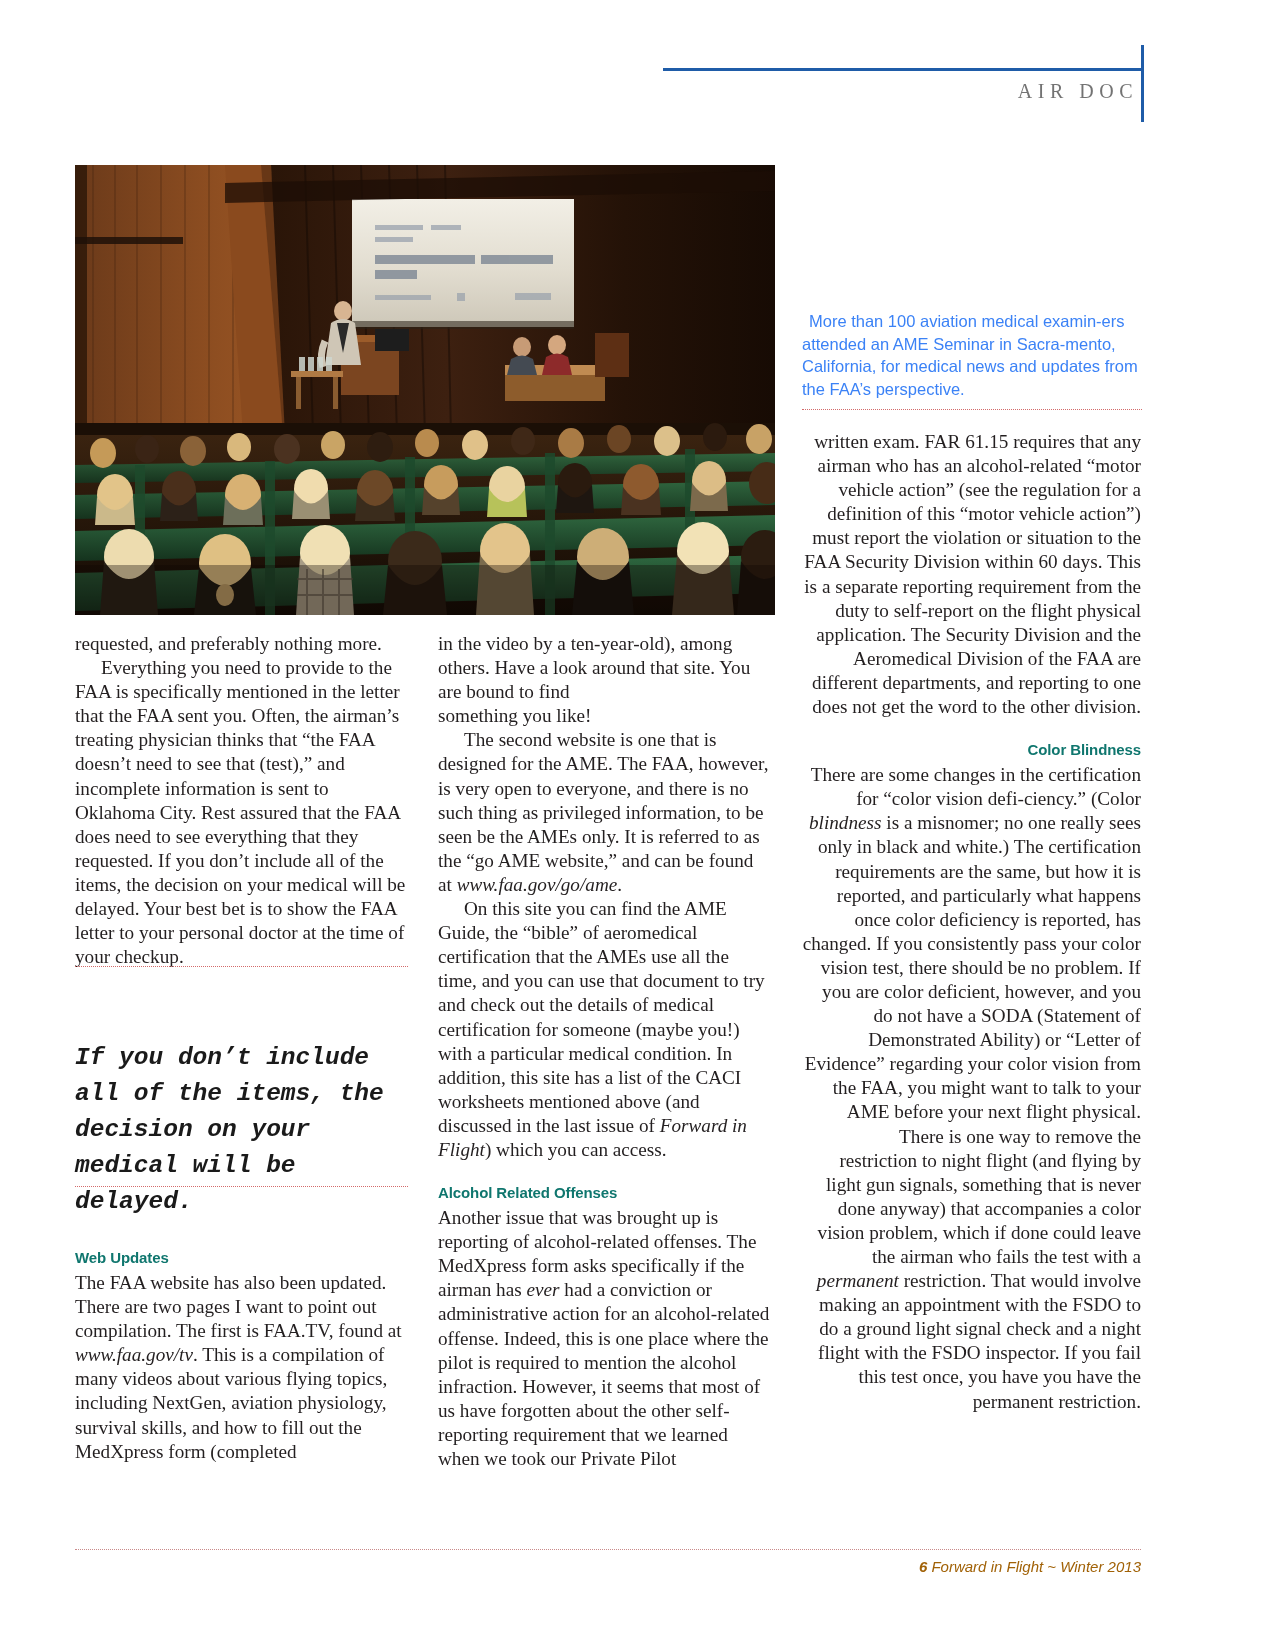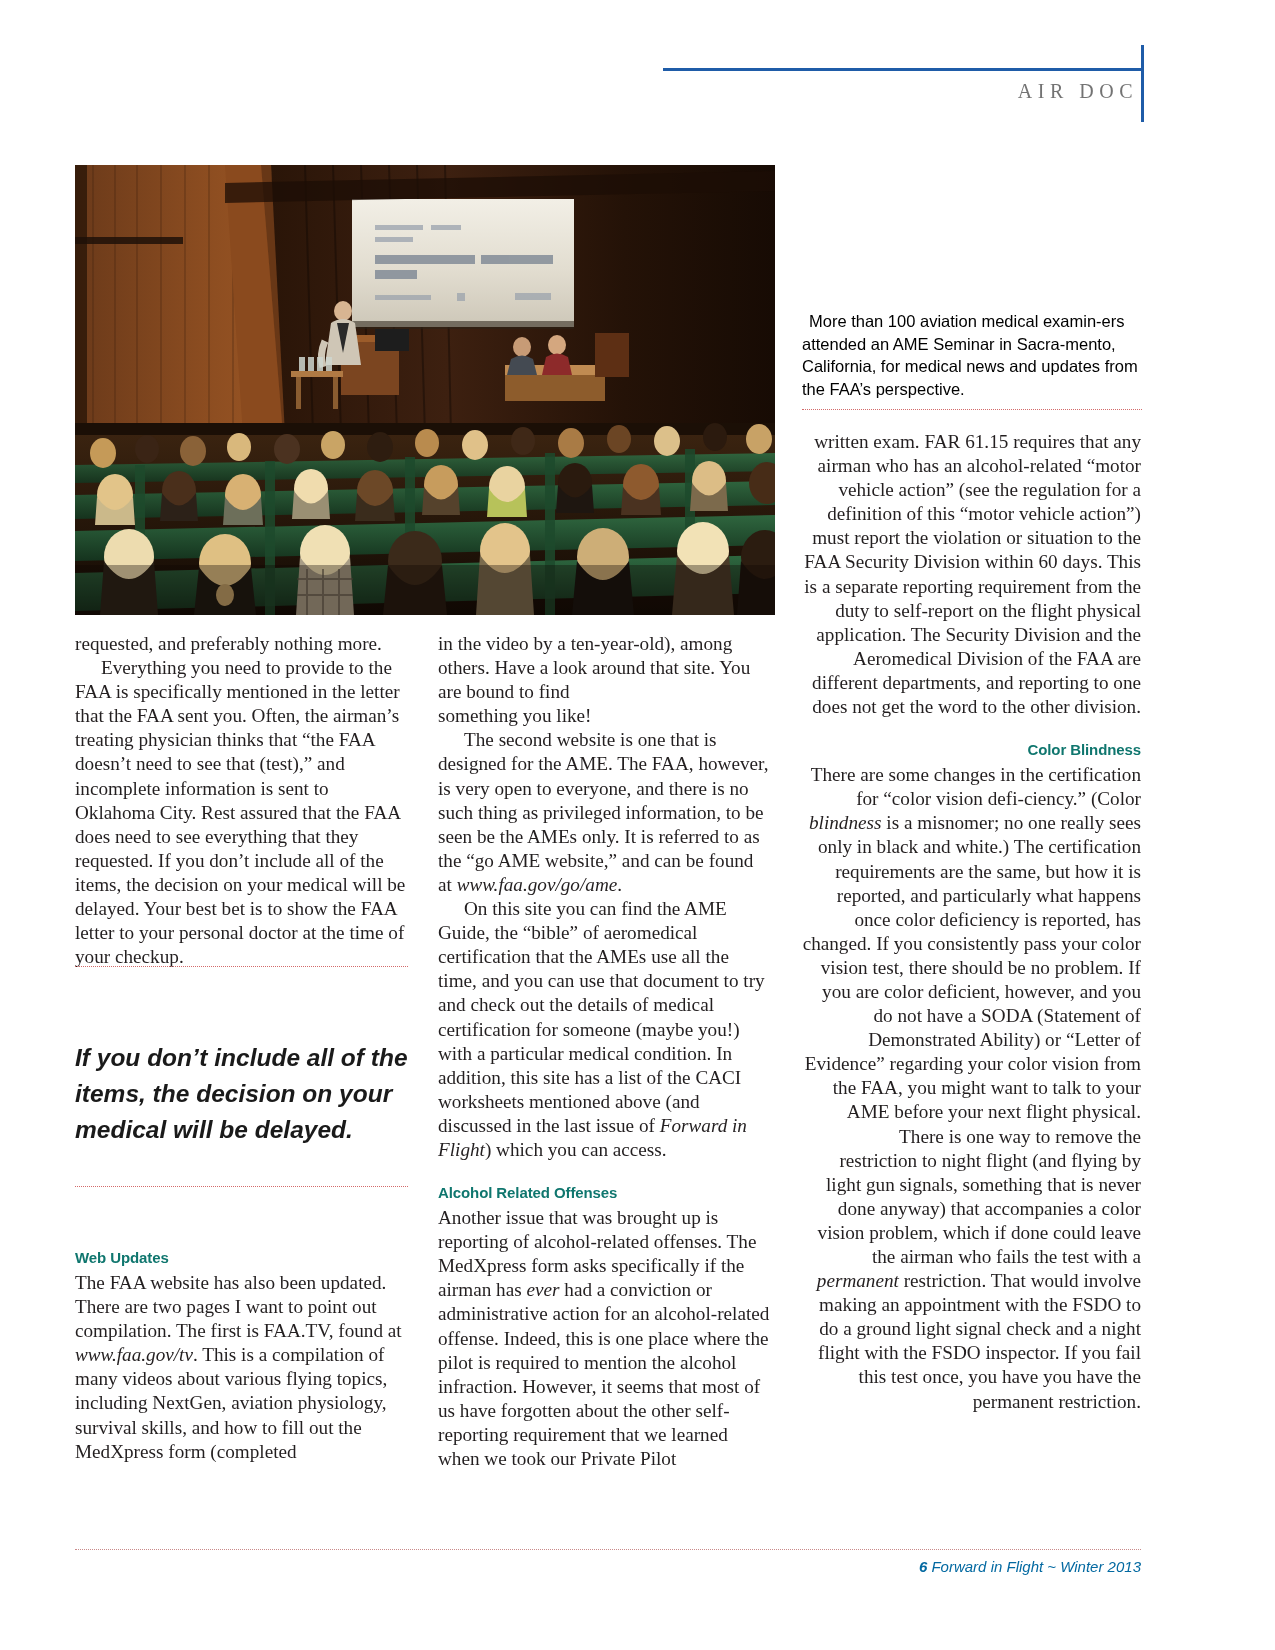--- a/index.html
+++ b/index.html
@@ -33,21 +33,21 @@
     overflow:hidden;background:#120b06;
   }
   #photo svg{display:block;width:700px;height:450px;}
 
   
   #caption{
     position:absolute;left:802px;top:310px;width:340px;
   }
   #caption .captxt{
     font-family:"Liberation Sans", sans-serif;
-    font-size:16.5px;line-height:22.5px;color:#000000;
+    font-size:16.5px;line-height:22.5px;color:#3b82f6;
     text-indent:7px;
   }
   #caption .capline{
     margin-top:9px;
     border-top:1.6px dotted #d36a6a;
     width:340px;height:0;
   }
 
   
   .col{position:absolute;top:632px;font-size:19.2px;line-height:24.1px;
@@ -65,38 +65,38 @@
     font-size:15px;font-weight:bold;color:#0f766e;
     margin:0 0 1px 0;line-height:25px;letter-spacing:-0.1px;
   }
 
   
   .dotsep{border-top:1.6px dotted #d36a6a;height:0;width:100%;}
 
   
   #pullquote{
     position:absolute;left:75px;top:1040px;width:333px;
-    font-family:Liberation Sans, sans-serif;
+    font-family:Liberation Mono, monospace;
     font-style:italic;font-weight:bold;
     font-size:24.5px;line-height:36px;color:#1a1a1a;
   }
   #sep-above-quote{position:absolute;left:75px;top:966px;width:333px;}
   #sep-below-quote{position:absolute;left:75px;top:1186px;width:333px;}
 
   #webupdates{position:absolute;left:75px;top:1245px;width:333px;}
 
   
   #footrule{
     position:absolute;left:75px;top:1549px;width:1066px;
     border-top:1.6px dotted #c98a8a;height:0;
   }
   #footer{
     position:absolute;right:134px;top:1558px;
     font-family:"Liberation Sans", sans-serif;
-    font-size:15px;color:#0369a1;white-space:nowrap;
+    font-size:15px;color:#a16207;white-space:nowrap;
   }
   #footer .pg{font-weight:bold;font-style:italic;}
   #footer .ttl{font-style:italic;}
 </style>
 </head>
 <body>
 
 <div id="header">
   <div class="rule-h"></div>
   <div class="rule-v"></div>

